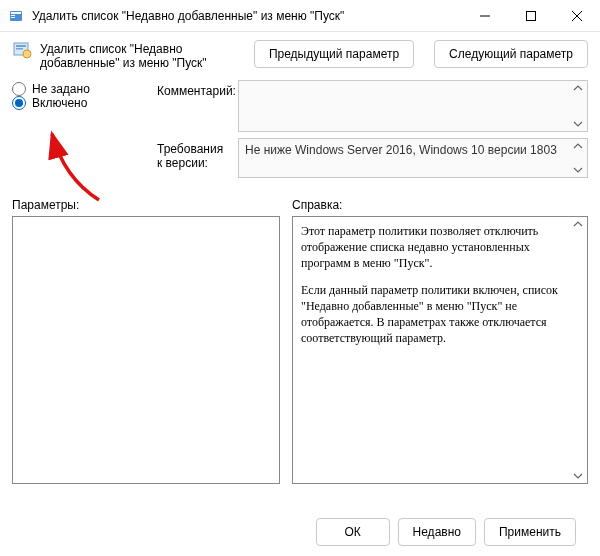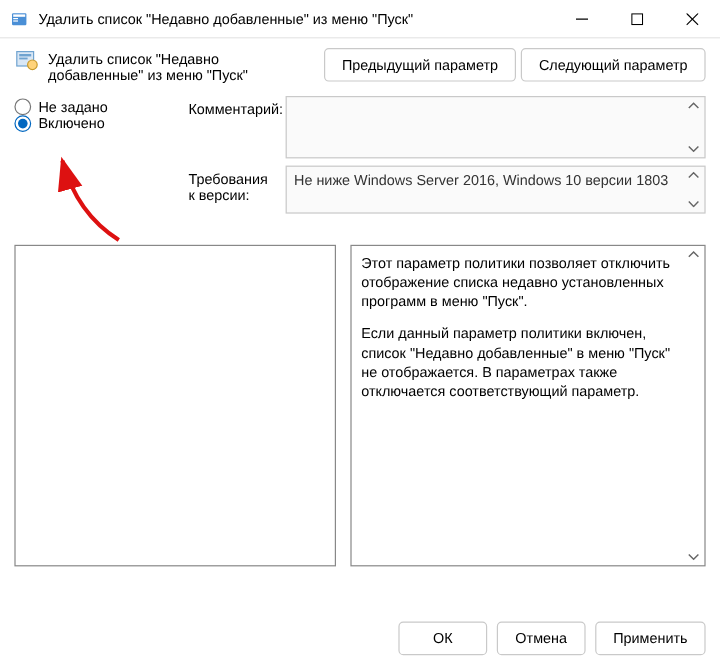--- a/index.html
+++ b/index.html
@@ -42,21 +42,21 @@
     display: flex;
     align-items: flex-start;
     gap: 8px;
     margin-bottom: 10px;
   }
   .policy-icon {
     width: 20px; height: 20px; flex: 0 0 20px;
     display: inline-flex; align-items: center; justify-content: center;
   }
   .policy-title { flex: 1; padding-top: 2px; font-size: 12px; }
-  .nav-buttons { display: flex; gap: 4px; justify-content: center; }
+  .nav-buttons { display: flex; gap: 20px; justify-content: center; }
   .btn {
     background: #fff;
     border: 1px solid #c9c9c9;
     border-radius: 4px;
     padding: 6px 14px;
     font-size: 12px;
     font-family: inherit;
     cursor: pointer;
     color: #000;
   }
@@ -123,35 +123,36 @@
   .labels-row {
     display: flex;
     margin-top: 14px;
     gap: 12px;
   }
   .labels-row > div { font-size: 12px; }
   .labels-row .left { width: 268px; }
   .panels-row {
     display: flex;
     gap: 12px;
-    margin-top: 20px;
+    margin-top: 4px;
+    font-family: Liberation Serif, serif;
   }
   .panel {
     border: 1px solid #888;
     background: #fff;
     height: 268px;
     overflow: hidden;
     position: relative;
   }
   .panel.left { width: 268px; }
   .panel.right { flex: 1; padding: 6px 18px 6px 8px; line-height: 1.35; }
   .panel.right p { margin: 0 0 10px 0; }
   .footer {
     position: absolute;
-    right: 12px;
+    right: 24px;
     bottom: 10px;
     display: flex;
     gap: 8px;
   }
   .arrow-annot {
     position: absolute;
     left: 44px; top: 128px;
     pointer-events: none;
     z-index: 10;
   }
@@ -249,20 +250,24 @@
       <div class="spinner bottom">
           <span class="sp-btn">
             <svg viewBox="0 0 10 6" width="10" height="6">
               <polyline points="1,1 5,5 9,1" fill="none" stroke="#666" stroke-width="1.2"></polyline>
             </svg>
           </span>
         </div>
     </div>
   </div>
 
+  <div class="labels-row">
+    <div class="left">Параметры:</div>
+    <div>Справка:</div>
+  </div>
 
   <div class="panels-row">
     <div class="panel left"></div>
     <div class="panel right">
       <p>Этот параметр политики позволяет отключить отображение списка недавно установленных программ в меню "Пуск".</p>
       <p>Если данный параметр политики включен, список "Недавно добавленные" в меню "Пуск" не отображается.  В параметрах также отключается соответствующий параметр.</p>
       <div class="spinner top">
           <span class="sp-btn">
             <svg viewBox="0 0 10 6" width="10" height="6">
               <polyline points="1,5 5,1 9,5" fill="none" stroke="#666" stroke-width="1.2"></polyline>
@@ -275,21 +280,21 @@
               <polyline points="1,1 5,5 9,1" fill="none" stroke="#666" stroke-width="1.2"></polyline>
             </svg>
           </span>
         </div>
     </div>
   </div>
 </div>
 
 <div class="footer">
   <button class="btn" style="min-width:74px">ОК</button>
-  <button class="btn" style="min-width:74px">Отмена</button>
+  <button class="btn" style="min-width:74px">Недавно</button>
   <button class="btn" style="min-width:74px">Применить</button>
 </div>
 
 <svg class="arrow-annot" width="70" height="80">
   <defs>
     <marker id="ah" markerWidth="10" markerHeight="10" refX="7" refY="3" orient="auto">
       <path d="M0,0 L8,3 L0,6 Z" fill="#d11"></path>
     </marker>
   </defs>
   <path d="M 55 72 Q 20 50 8 6" stroke="#d11" stroke-width="3.5" fill="none" marker-end="url(#ah)"></path>

